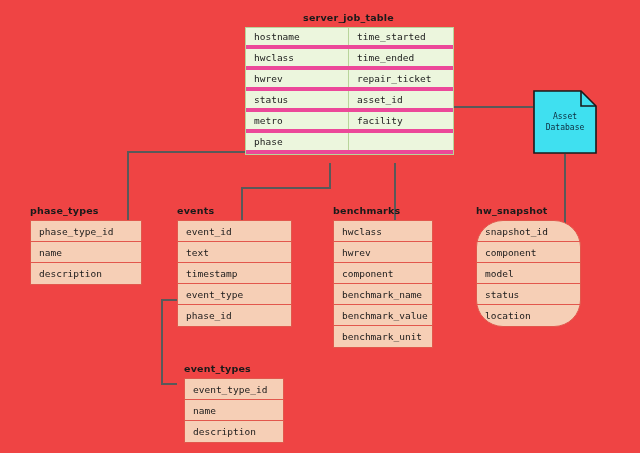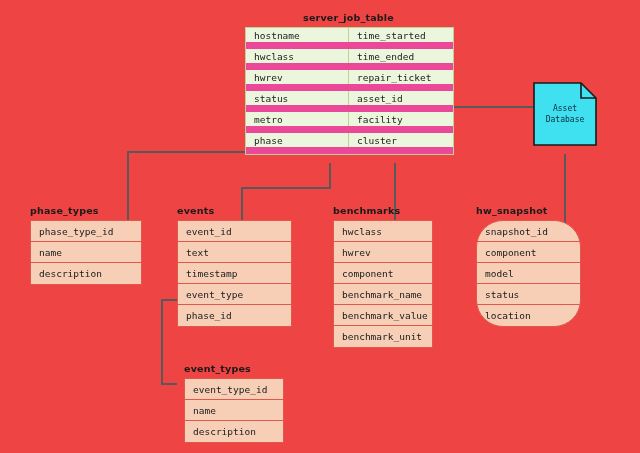--- a/index.html
+++ b/index.html
@@ -46,21 +46,21 @@
     border: 1px solid #b8d49a;
     background: #ecf6dd;
   }
   .erow {
     display: flex;
     border-bottom: 1px solid #e2574c;
     height: 21px;
     box-sizing: border-box;
   }
   .entity-box.main .erow {
-    border-bottom: 7px solid #ec4899;
+    border-bottom: 4px solid #ec4899;
   }
   .erow:last-child {
     border-bottom: none;
   }
   .ecell {
     font-family: "DejaVu Sans Mono", monospace;
     font-size: 9.5px;
     color: #1a1a1a;
     padding-left: 8px;
     display: flex;
@@ -144,26 +144,25 @@
       <div class="erow">
         <div class="ecell col-a">status</div>
         <div class="ecell col-b">asset_id</div>
       </div>
       <div class="erow">
         <div class="ecell col-a">metro</div>
         <div class="ecell col-b">facility</div>
       </div>
       <div class="erow">
         <div class="ecell col-a">phase</div>
-        <div class="ecell col-b">cluster</div>
-      </div>
-    </div>
-  </div>
-
-  <div class="doc-shape" style="left:533px; top:82px;">
+      </div>
+    </div>
+  </div>
+
+  <div class="doc-shape" style="left:533px; top:90px;">
     <svg width="64" height="64" viewBox="0 0 64 64">
       <path d="M1,1 L48,1 L63,16 L63,63 L1,63 Z" fill="#3fe0f0" stroke="#1a1a1a" stroke-width="1.6" stroke-linejoin="miter"></path>
       <path d="M48,1 L48,16 L63,16" fill="none" stroke="#1a1a1a" stroke-width="1.6" stroke-linejoin="miter"></path>
     </svg>
     <div class="doc-label">
       <span>Asset</span>
       <span>Database</span>
     </div>
   </div>
 

